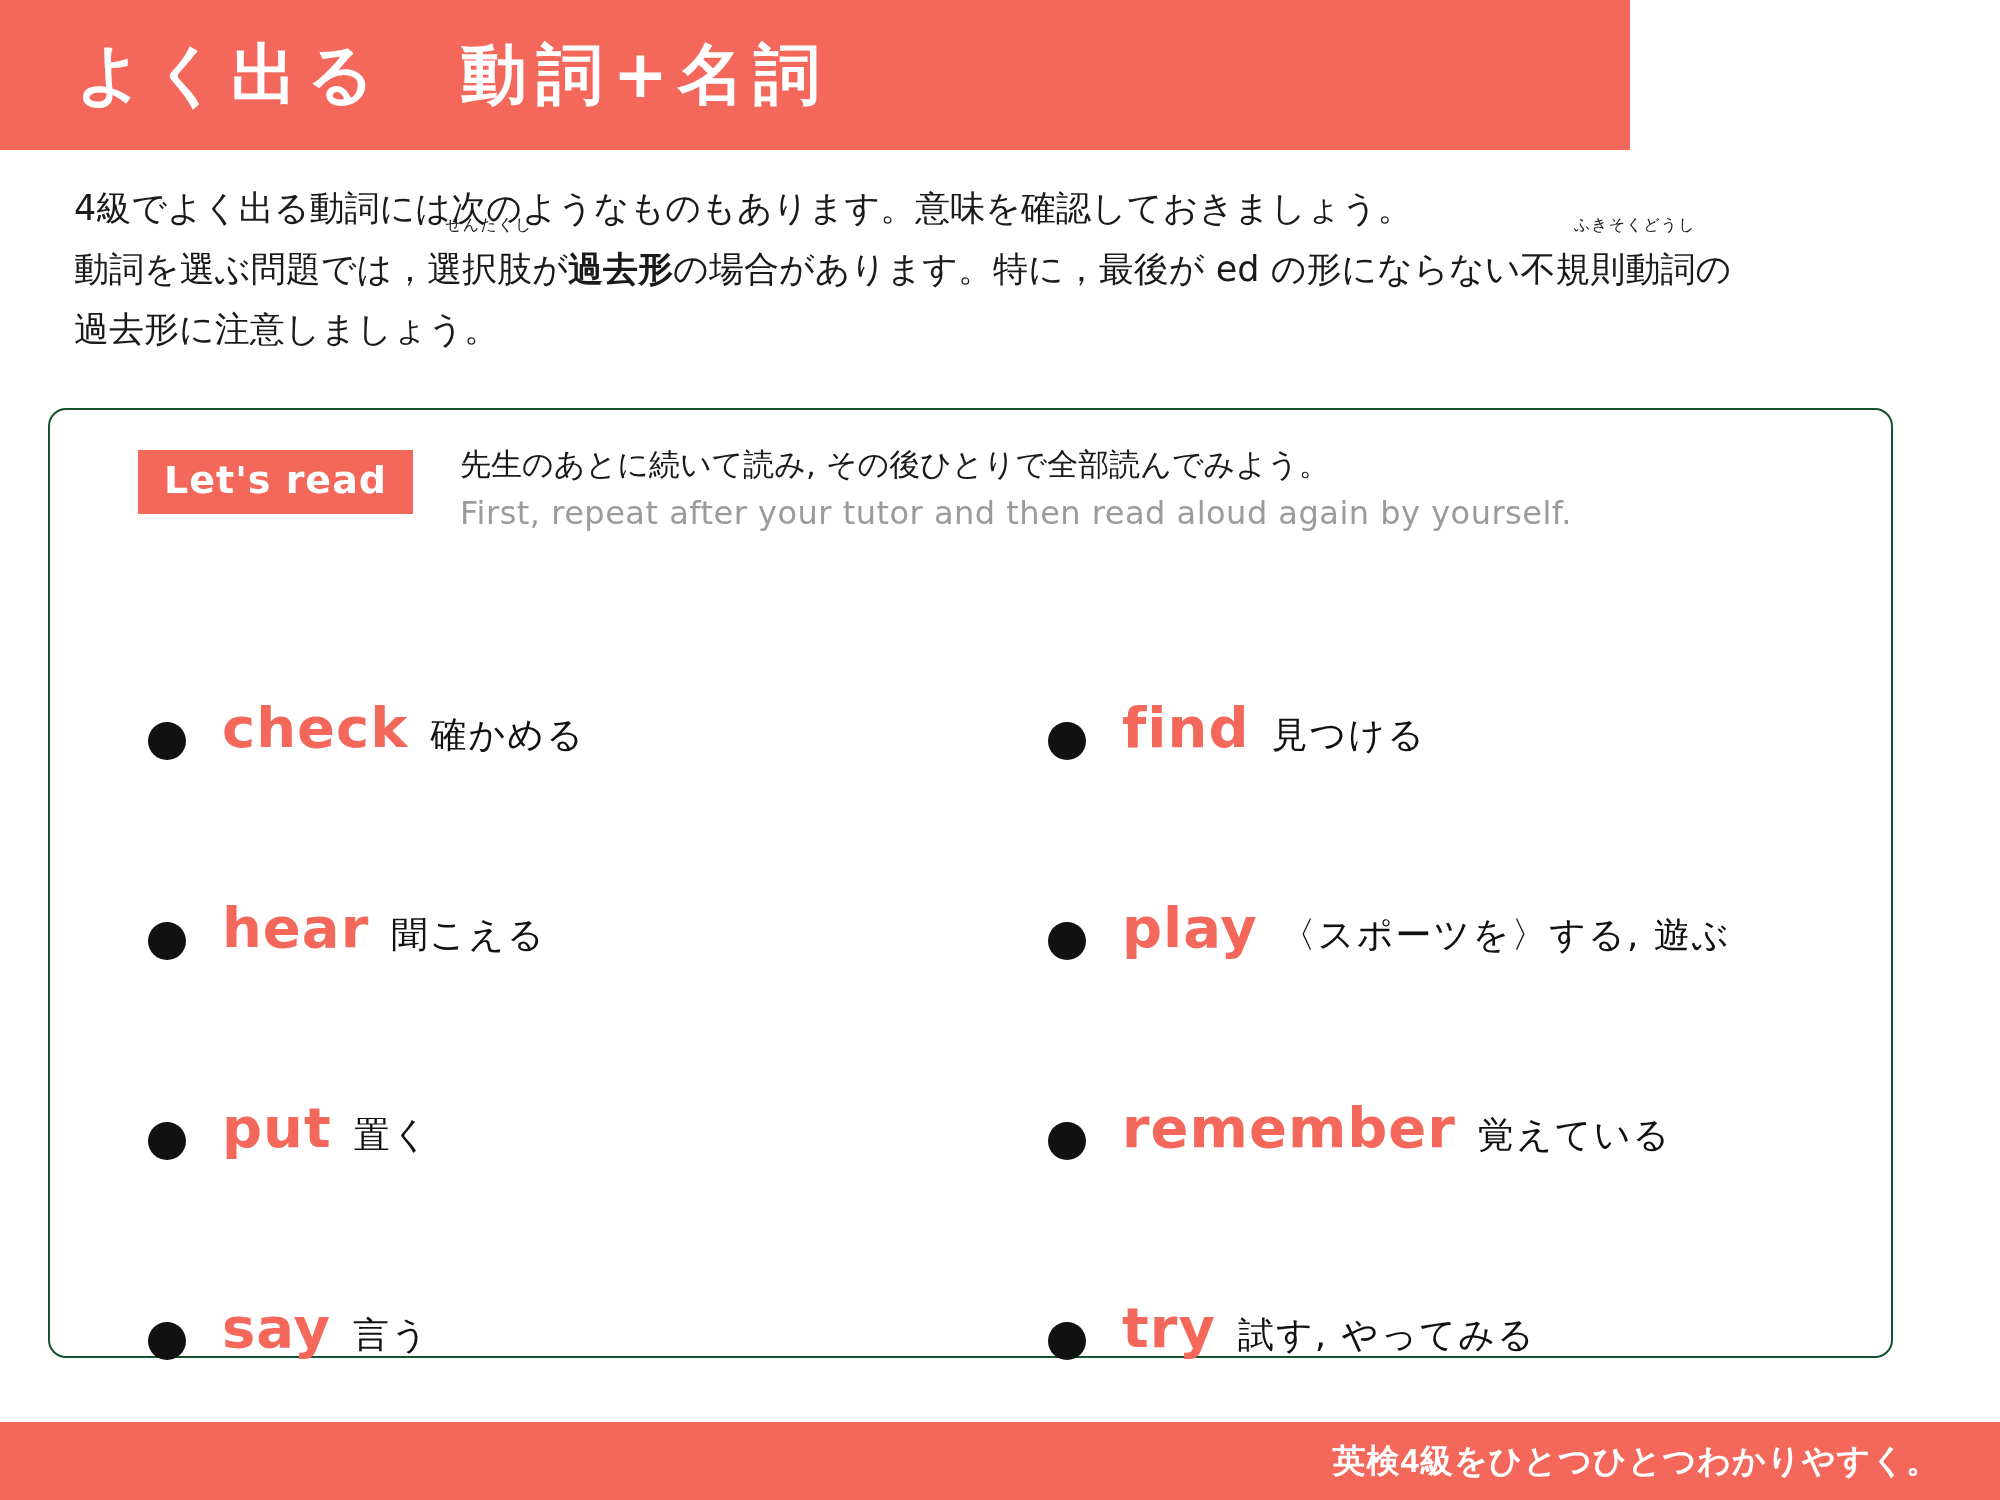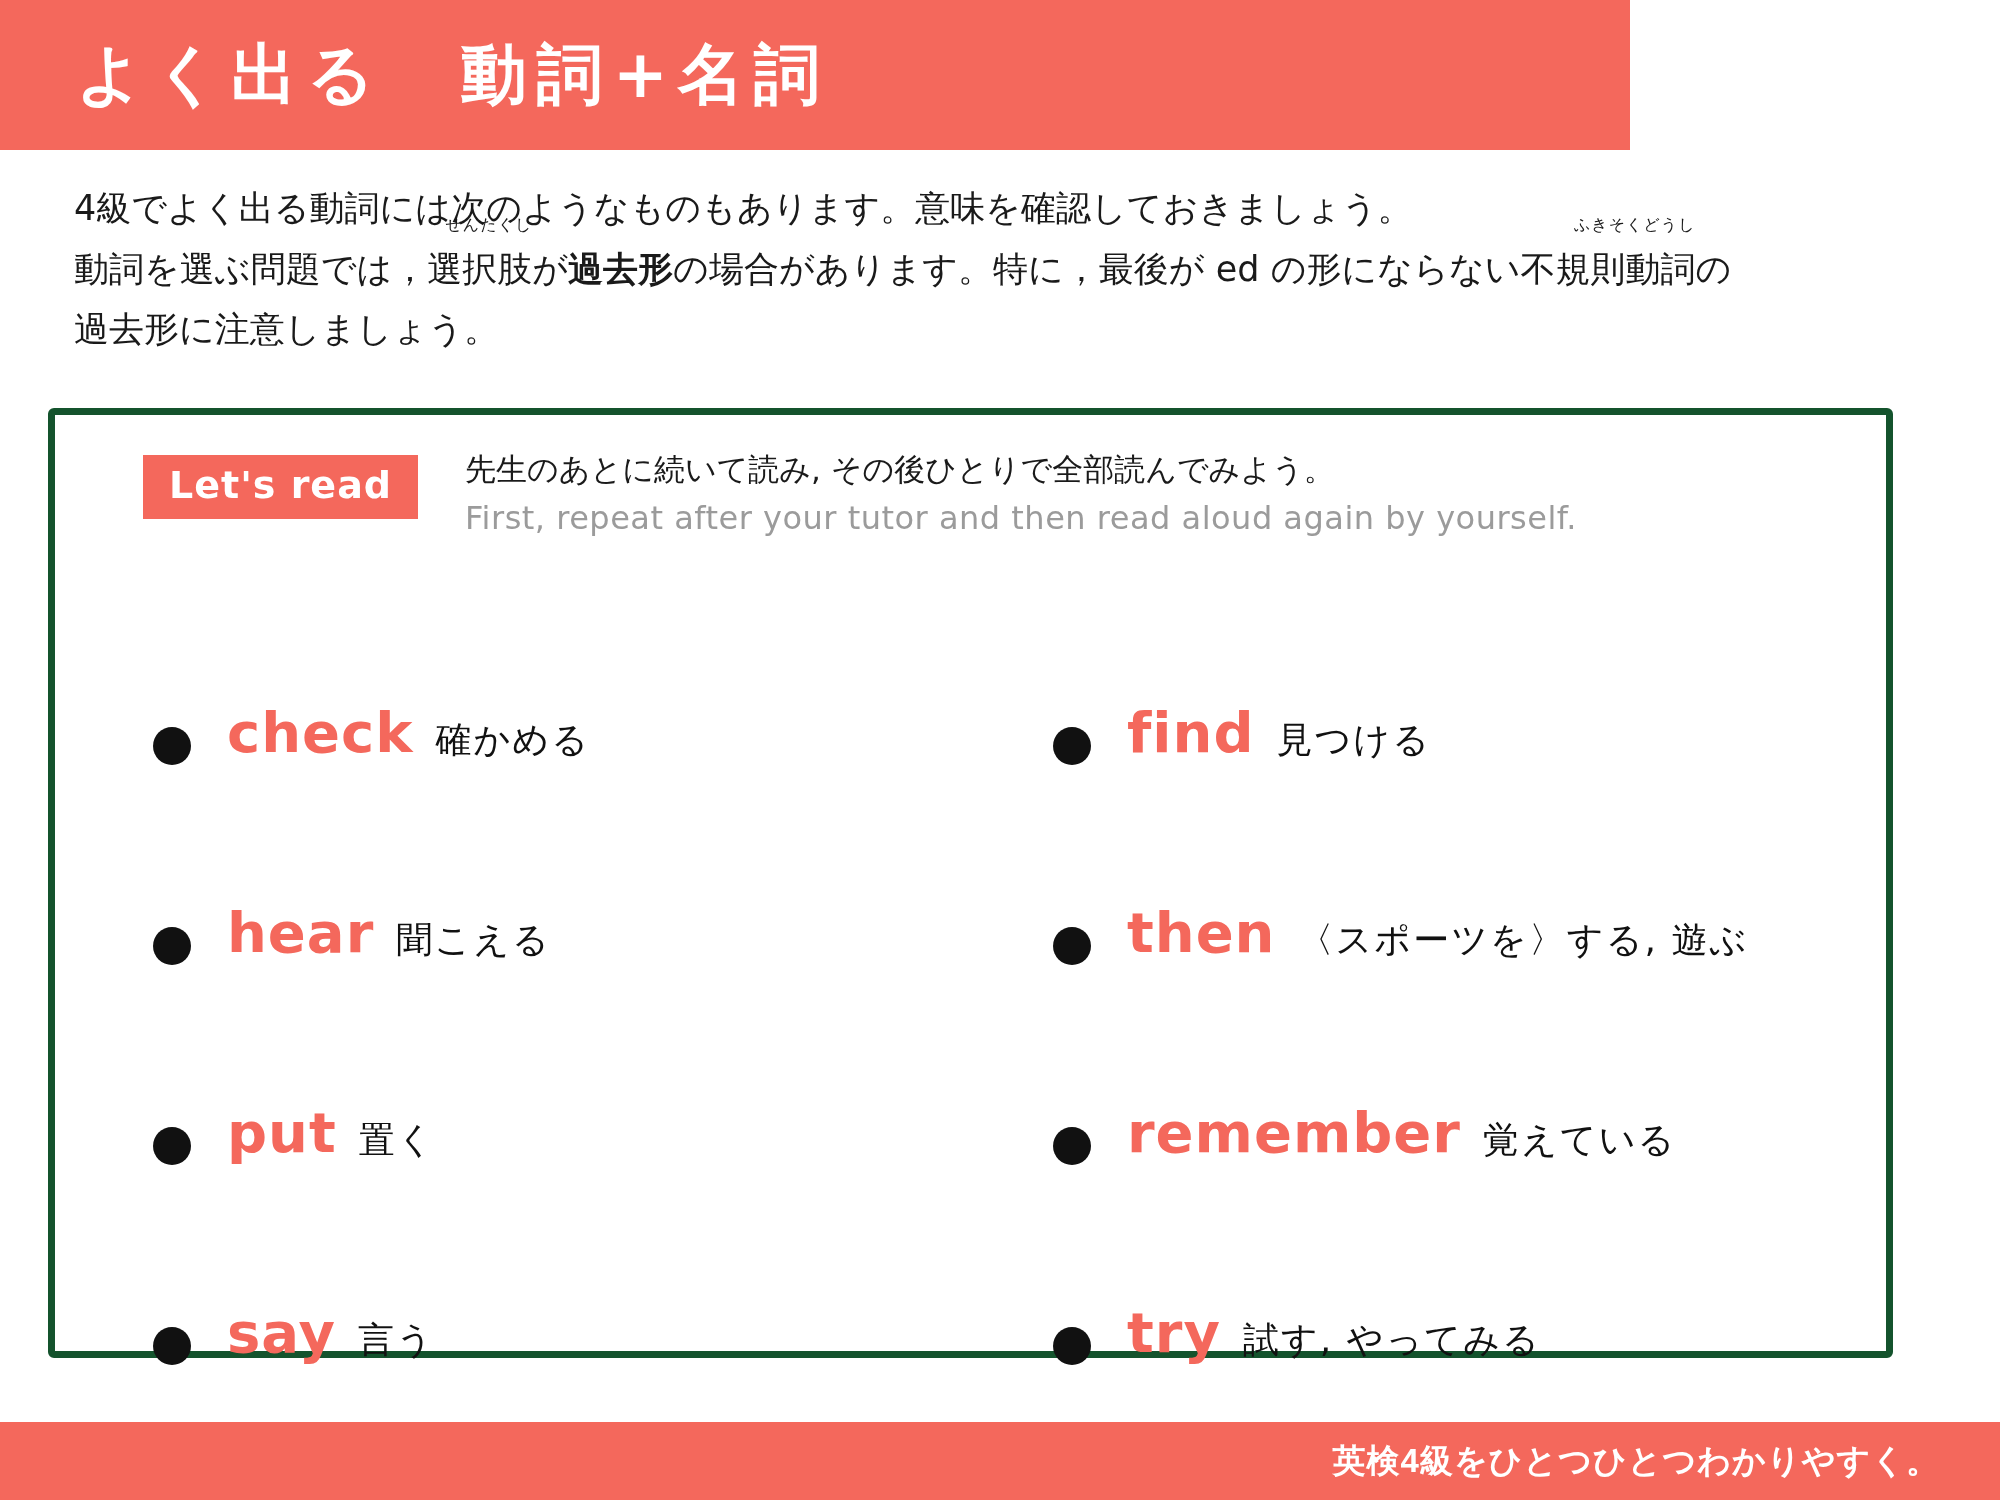--- a/index.html
+++ b/index.html
@@ -78,22 +78,22 @@
     font-weight: normal;
   }
 
   
   .card {
     position: absolute;
     left: 48px;
     top: 408px;
     width: 1845px;
     height: 950px;
-    border: 7px solid #14532d;
-    border-radius: 6px;
+    border: 2px solid #14532d;
+    border-radius: 18px;
     box-sizing: border-box;
     background: #ffffff;
   }
 
   .lets-read-badge {
     position: absolute;
     left: 88px;
     top: 40px;
     background: #f4685c;
     color: #ffffff;
@@ -240,21 +240,21 @@
       </div>
 
       <div class="word-col col-right">
         <div class="word-row">
           <span class="bullet"></span>
           <span class="eng">find</span>
           <span class="jp">見つける</span>
         </div>
         <div class="word-row">
           <span class="bullet"></span>
-          <span class="eng">then</span>
+          <span class="eng">play</span>
           <span class="jp">〈スポーツを〉する, 遊ぶ</span>
         </div>
         <div class="word-row">
           <span class="bullet"></span>
           <span class="eng">remember</span>
           <span class="jp">覚えている</span>
         </div>
         <div class="word-row">
           <span class="bullet"></span>
           <span class="eng">try</span>

